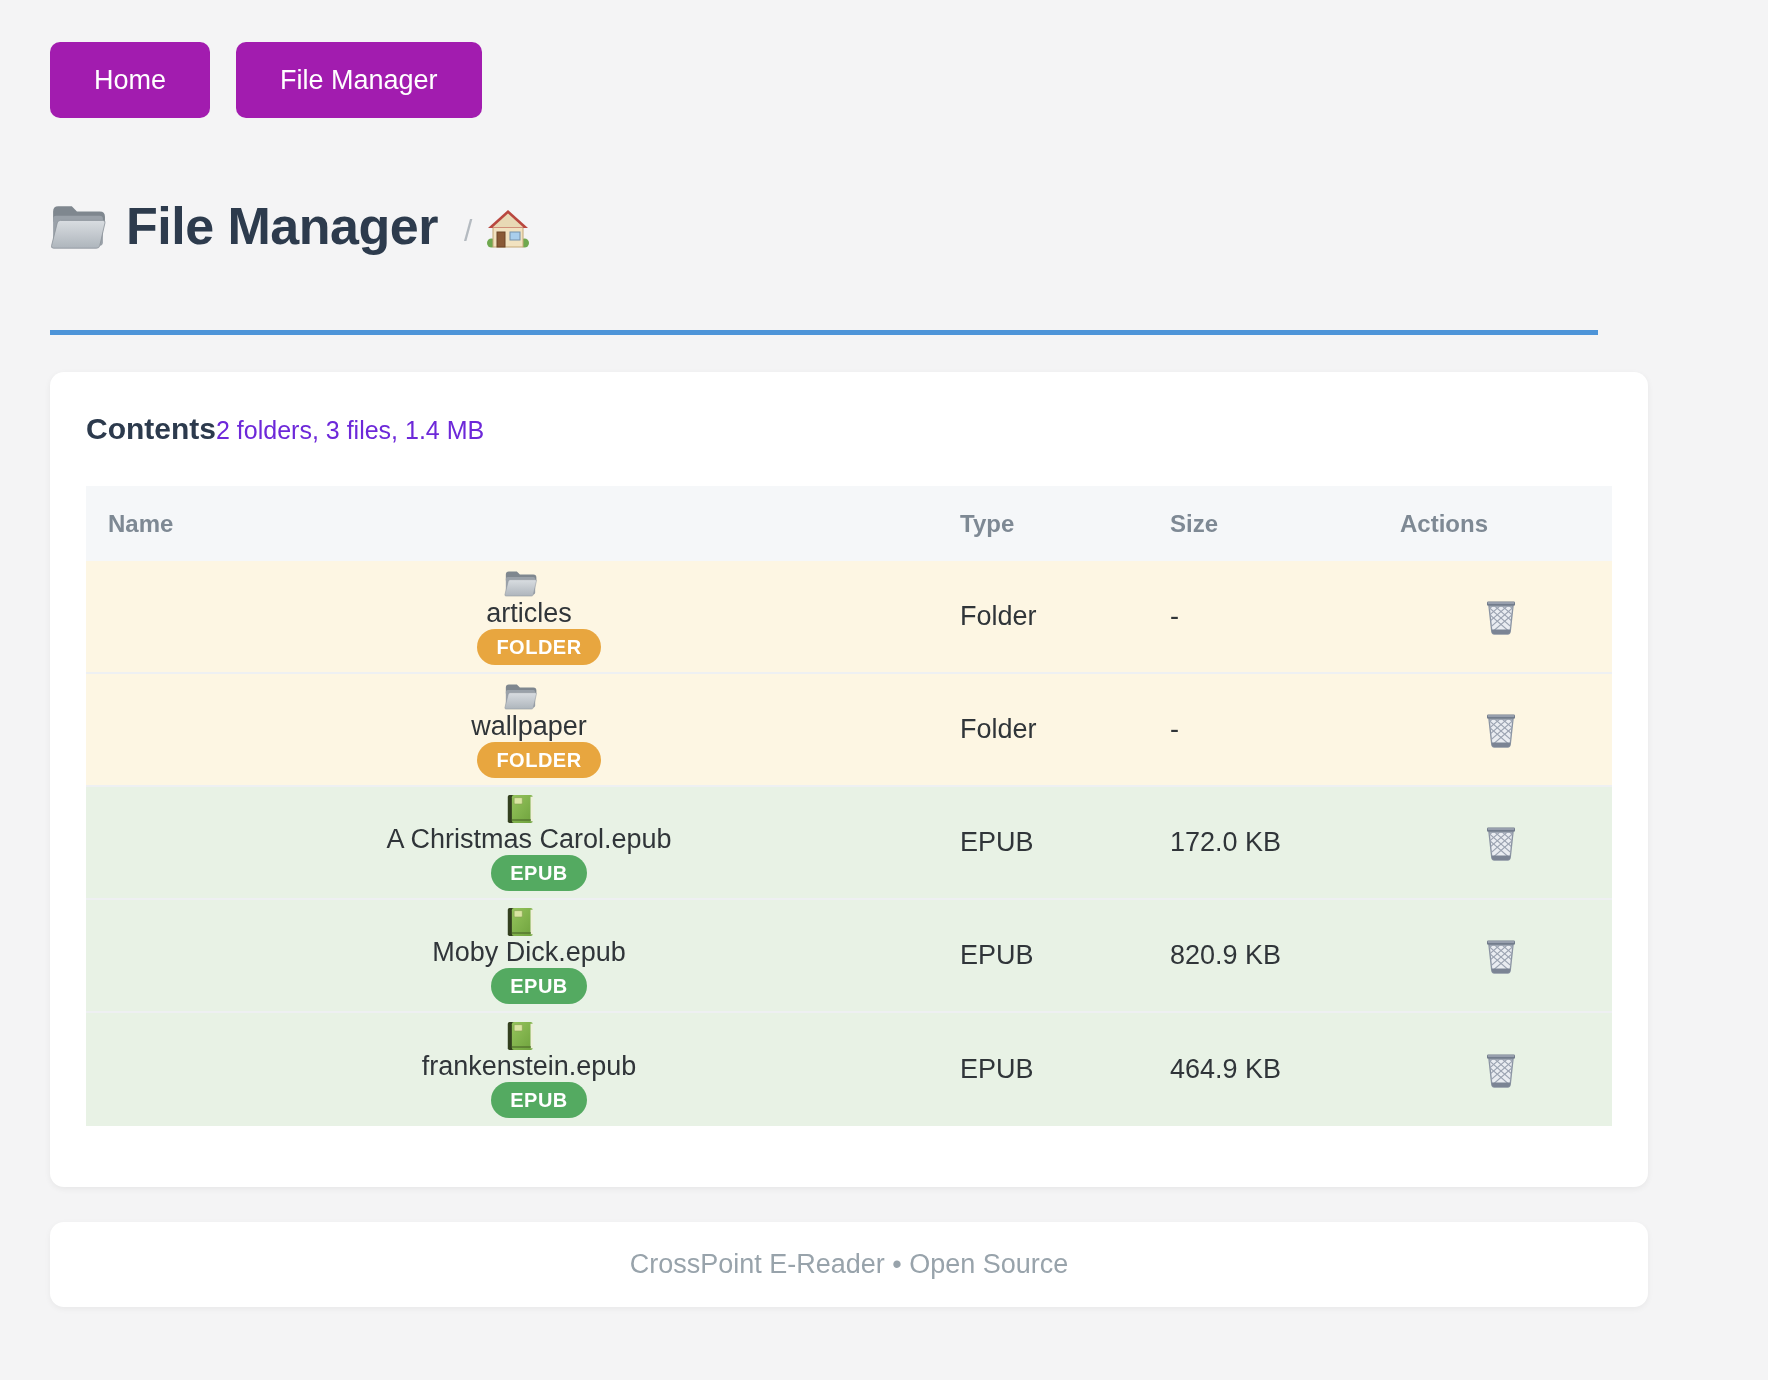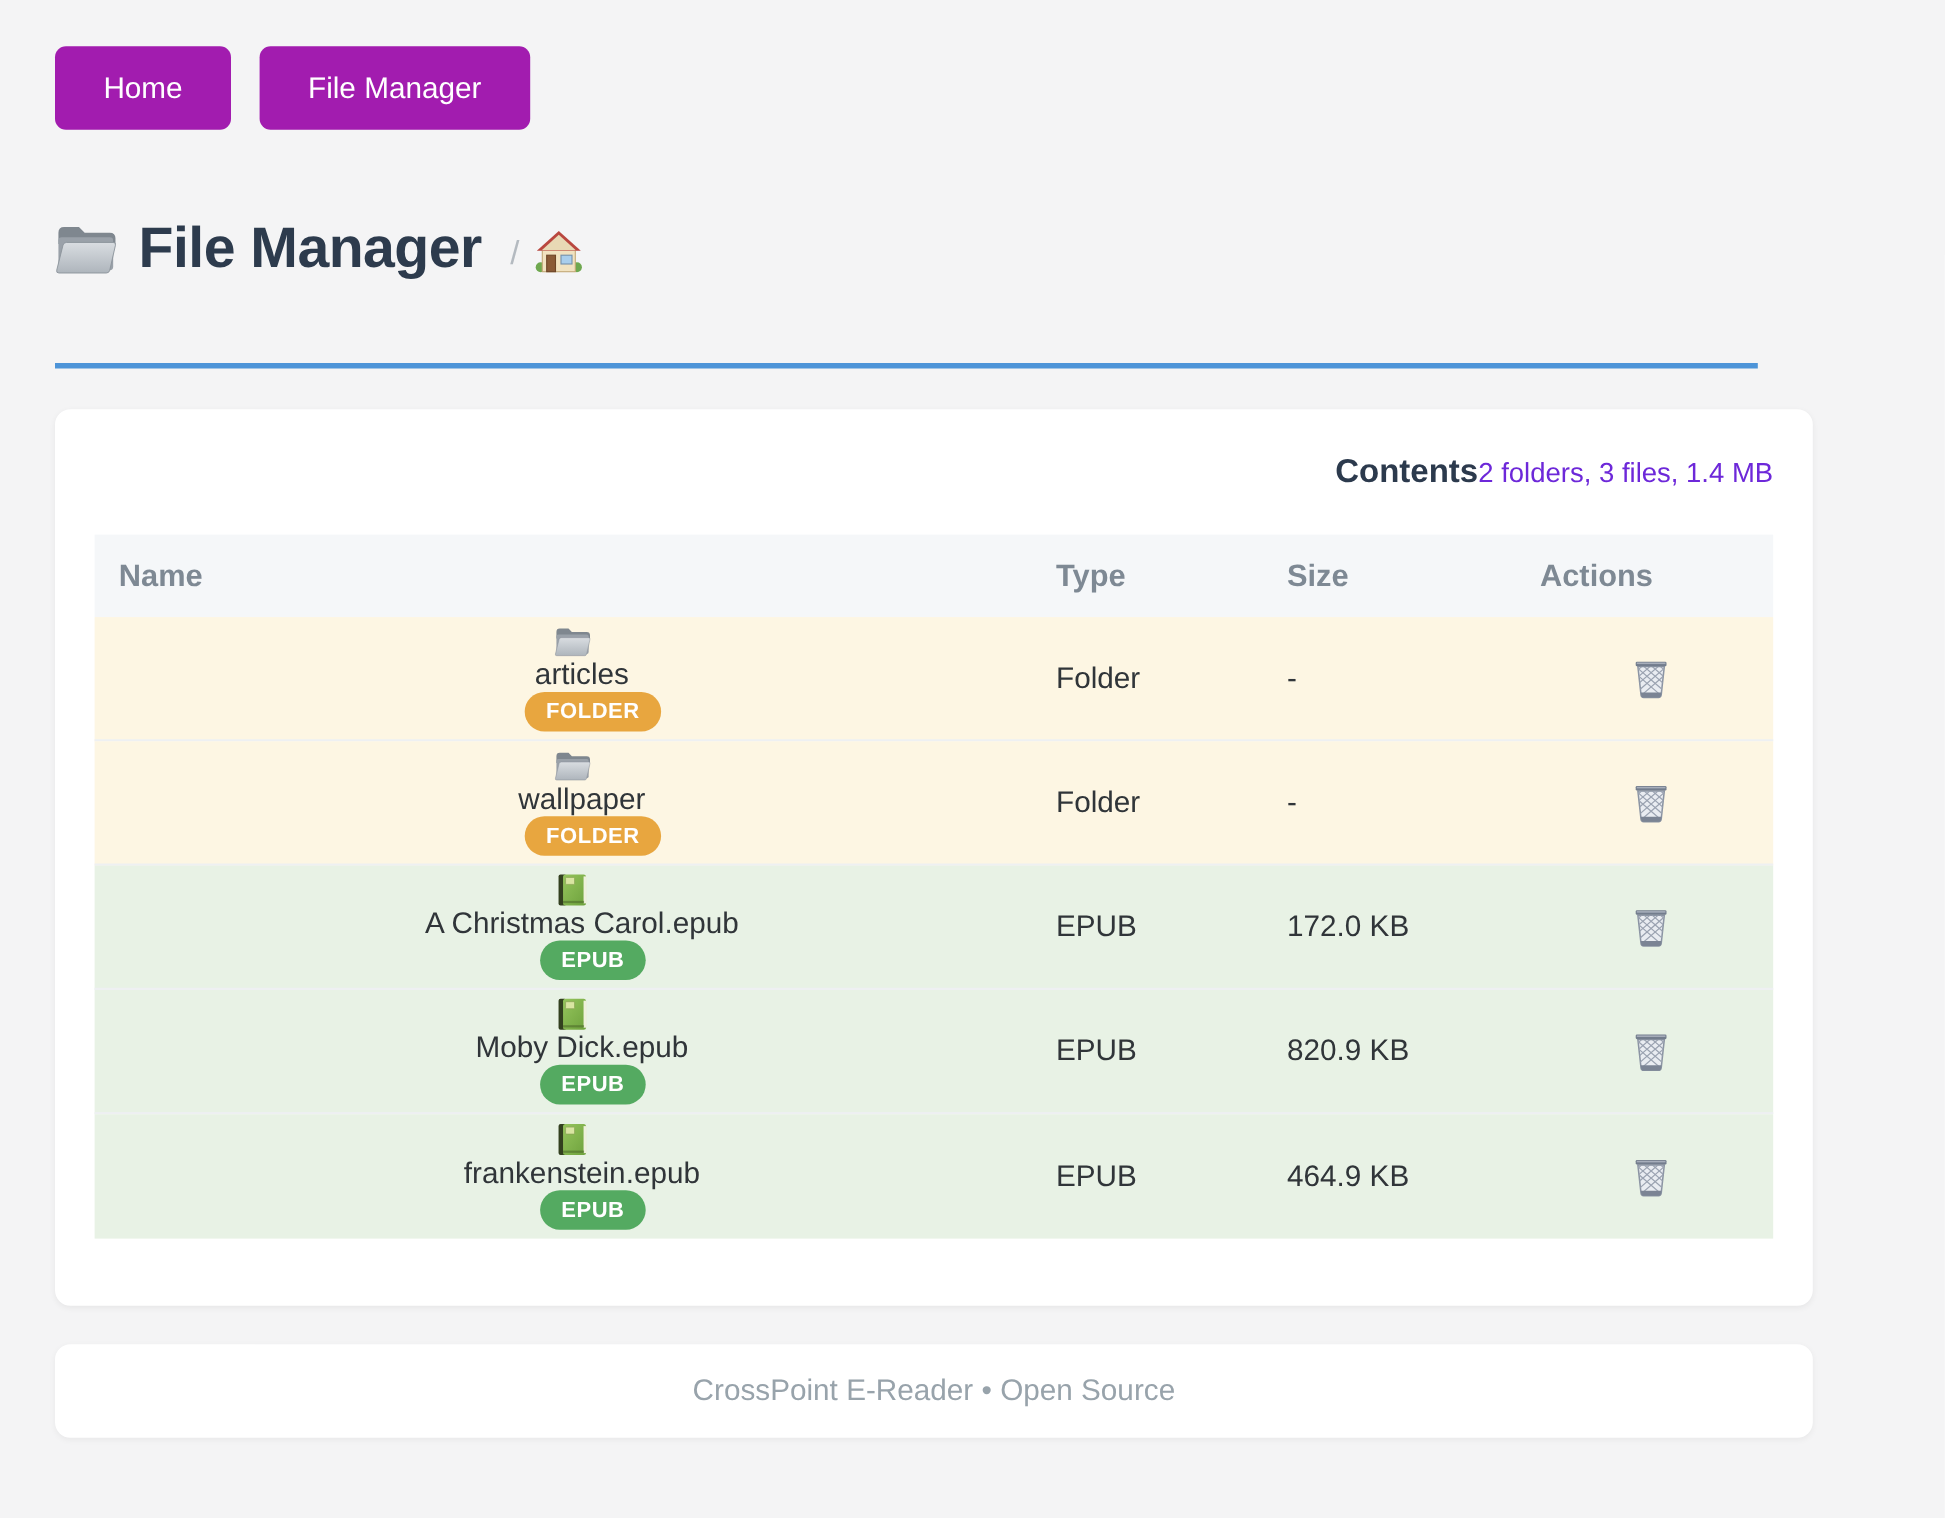--- a/index.html
+++ b/index.html
@@ -42,33 +42,33 @@
   .header-rule { position:absolute; left:50px; top:330px; width:1548px; height:5px;
     background:#4d94d8; border:none; }
 
   
   .card {
     position:absolute; left:50px; top:372px; width:1598px; height:815px;
     background:#fff; border-radius:14px;
     box-shadow:0 2px 6px rgba(0,0,0,0.06);
     padding:40px 36px;
   }
-  .card-head { display:flex; justify-content:flex-end; align-items:baseline;
+  .card-head { display:flex; justify-content:flex-start; align-items:baseline;
     margin-bottom:40px; }
   .card-title { font-size:30px; font-weight:700; color:#2c3a4d; }
   .card-summary { font-size:25px; color:#6d28d9; }
 
   
   .ftable { width:1526px; }
   .thead, .trow {
     display:grid;
     grid-template-columns:864px 210px 230px 222px;
     align-items:center;
   }
-  .thead { height:75px; background:#f5f7f9; color:#7e8994; font-weight:700; font-size:28px; }
+  .thead { height:75px; background:#f5f7f9; color:#7e8994; font-weight:700; font-size:24px; }
   .thead .hcell { padding-left:10px; }
   .thead .hcell-name { padding-left:22px; }
   .trow { height:113px; font-size:27px; border-bottom:2px solid #eef0f2; }
   .trow:last-child { border-bottom:none; }
   .row-folder { background:#fdf6e3; }
   .row-epub { background:#e8f2e5; }
 
   .cell-name { display:flex; align-items:center; padding-left:22px;flex-direction:column; }
   .row-icon { width:33px; height:30px; margin-right:18px; flex:0 0 auto; }
   .fname { color:#303539; }

